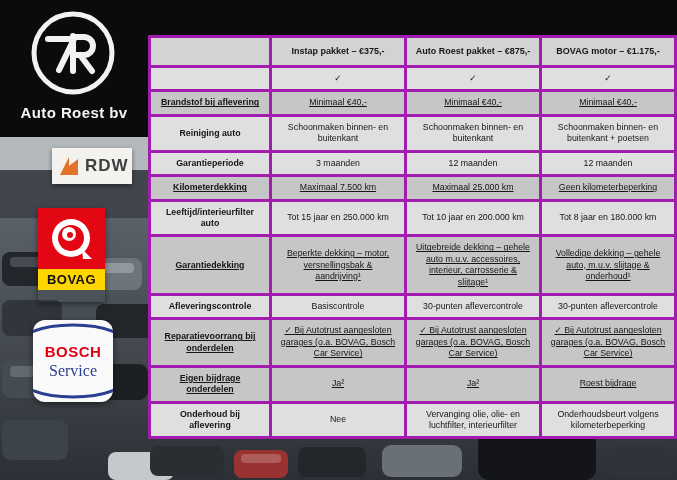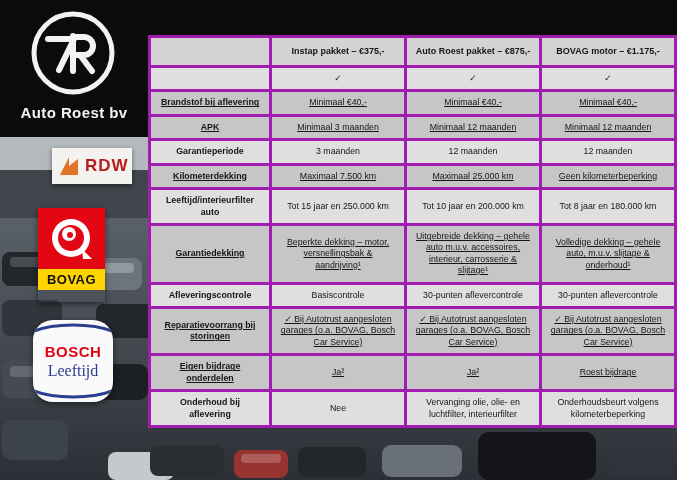--- a/index.html
+++ b/index.html
@@ -11,32 +11,32 @@
   
   .brand-panel { position:absolute; left:0; top:0; width:168px; height:137px; z-index:2; }
   .roest-logo { position:absolute; left:28px; top:8px; }
   .company { position:absolute; left:0; top:104px; width:148px; text-align:center;
              color:#f4f4f4; font-size:15px; font-weight:bold; letter-spacing:.4px; }
 
   
   .rdw { position:absolute; left:52px; top:148px; width:80px; height:36px; z-index:2;
          background:#f3f2ef; display:flex; align-items:center; gap:4px; padding-left:5px;
          box-shadow:0 2px 5px rgba(0,0,0,.45); }
-  .rdw-text { font-size:17px; font-weight:bold; color:#b91c1c; letter-spacing:1px; }
+  .rdw-text { font-size:17px; font-weight:bold; color:#404040; letter-spacing:1px; }
 
   
   .bovag { position:absolute; left:38px; top:208px; width:67px; height:94px; z-index:2;
            box-shadow:0 2px 6px rgba(0,0,0,.5); }
   .bovag-top { height:61px; background:#e30613; display:flex; align-items:center; justify-content:center; }
   .bovag-bottom { height:21px; background:#ffd500; display:flex; align-items:center; justify-content:center;
                   font-size:13px; font-weight:bold; color:#111; letter-spacing:.5px; }
 
   
   .bosch { position:absolute; left:33px; top:320px; width:80px; height:82px; z-index:2;
-           background:#fafafa; border-radius:20px; overflow:hidden;
+           background:#fafafa; border-radius:12px; overflow:hidden;
            box-shadow:0 2px 6px rgba(0,0,0,.5); display:flex; flex-direction:column;
            align-items:center; justify-content:center; gap:2px; }
   .bosch-swoosh { position:absolute; left:0; top:0; }
   .bosch-name { font-size:15px; font-weight:bold; color:#e20015; letter-spacing:.5px; position:relative; }
   .bosch-service { font-size:16px; color:#2a3f90; font-family:"Liberation Serif", serif; position:relative; }
 
   
   .pkg { position:absolute; left:148px; top:35px; width:529px; z-index:3;
          border-collapse:collapse; table-layout:fixed; }
   .pkg th, .pkg td { border:3px solid #a21caf; padding:5px 8px; font-size:8.8px;
@@ -140,21 +140,21 @@
     </div>
     <div class="bovag-bottom">BOVAG</div>
   </div>
 
   <div class="bosch">
     <svg class="bosch-swoosh" width="80" height="82" viewBox="0 0 80 82">
       <path d="M-6 14 C 18 2, 62 2, 86 14" stroke="#2a3f90" stroke-width="3" fill="none"></path>
       <path d="M-6 68 C 18 80, 62 80, 86 68" stroke="#2a3f90" stroke-width="3" fill="none"></path>
     </svg>
     <div class="bosch-name">BOSCH</div>
-    <div class="bosch-service">Leeftijd</div>
+    <div class="bosch-service">Service</div>
   </div>
 
   <table class="pkg">
     <colgroup>
       <col style="width:121px">
       <col>
         <col>
         <col>
     </colgroup>
     <thead>
@@ -171,25 +171,25 @@
           <td>✓</td>
           <td>✓</td>
           <td>✓</td>
         </tr>
         <tr class="dark">
           <td class="row-label">Brandstof bij aflevering</td>
           <td>Minimaal €40,-</td>
           <td>Minimaal €40,-</td>
           <td>Minimaal €40,-</td>
         </tr>
-        <tr class="dark">
-          <td class="row-label">APK</td>
-          <td>Minimaal 3 maanden</td>
-          <td>Minimaal 12 maanden</td>
-          <td>Minimaal 12 maanden</td>
+        <tr class="light">
+          <td class="row-label">Reiniging auto</td>
+          <td>Schoonmaken binnen- en buitenkant</td>
+          <td>Schoonmaken binnen- en buitenkant</td>
+          <td>Schoonmaken binnen- en buitenkant + poetsen</td>
         </tr>
         <tr class="light">
           <td class="row-label">Garantieperiode</td>
           <td>3 maanden</td>
           <td>12 maanden</td>
           <td>12 maanden</td>
         </tr>
         <tr class="dark">
           <td class="row-label">Kilometerdekking</td>
           <td>Maximaal 7.500 km</td>
@@ -208,21 +208,21 @@
           <td>Uitgebreide dekking – gehele auto m.u.v. accessoires, interieur, carrosserie &amp; slijtage¹</td>
           <td>Volledige dekking – gehele auto, m.u.v. slijtage &amp; onderhoud¹</td>
         </tr>
         <tr class="light">
           <td class="row-label">Afleveringscontrole</td>
           <td>Basiscontrole</td>
           <td>30-punten aflevercontrole</td>
           <td>30-punten aflevercontrole</td>
         </tr>
         <tr class="dark">
-          <td class="row-label">Reparatievoorrang bij storingen</td>
+          <td class="row-label">Reparatievoorrang bij onderdelen</td>
           <td>✓ Bij Autotrust aangesloten garages (o.a. BOVAG, Bosch Car Service)</td>
           <td>✓ Bij Autotrust aangesloten garages (o.a. BOVAG, Bosch Car Service)</td>
           <td>✓ Bij Autotrust aangesloten garages (o.a. BOVAG, Bosch Car Service)</td>
         </tr>
         <tr class="dark">
           <td class="row-label">Eigen bijdrage onderdelen</td>
           <td>Ja²</td>
           <td>Ja²</td>
           <td>Roest bijdrage</td>
         </tr>

